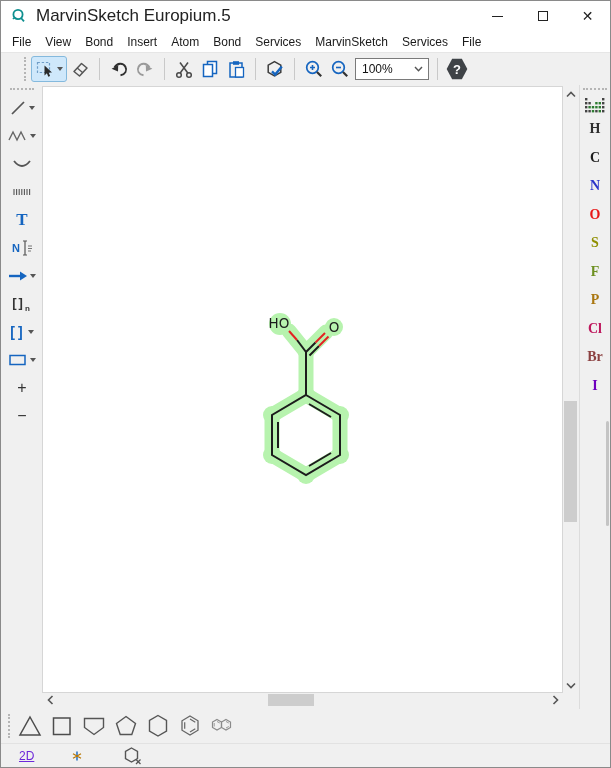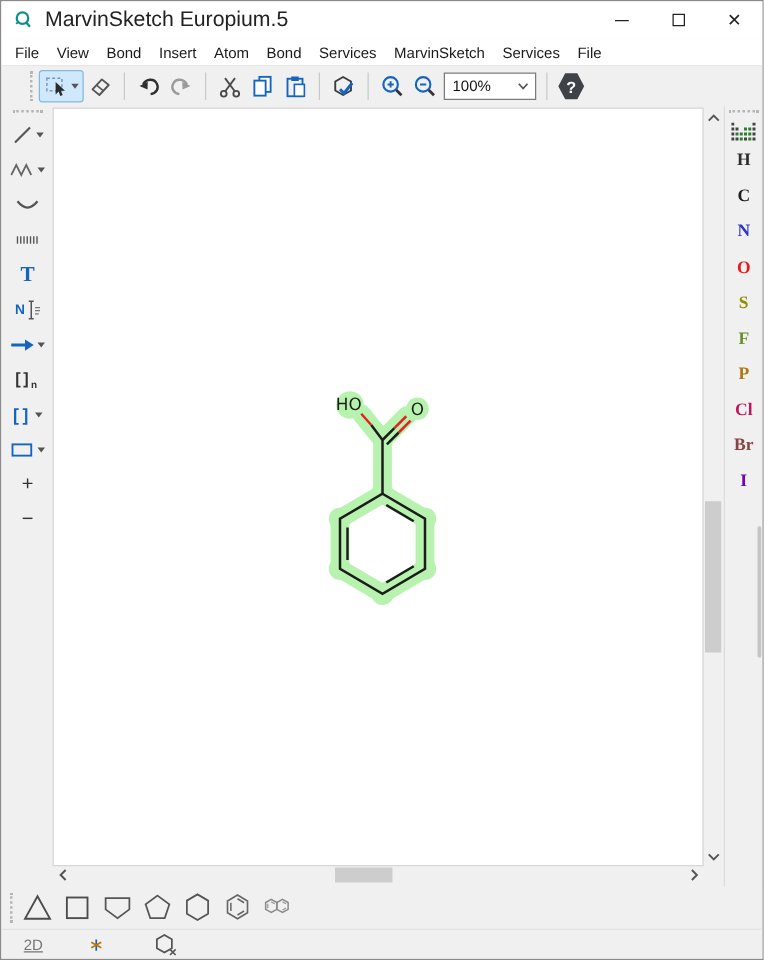--- a/index.html
+++ b/index.html
@@ -60,21 +60,21 @@
                  font-family:"Liberation Serif", serif; font-weight:bold; font-size:14px; }
   .pt-btn { margin:4px 0 2px 0; }
   .panel-thumb { position:absolute; right:1px; top:336px; width:3px; height:105px; background:#c4c4c4; border-radius:2px; }
 
   
   .template-bar { height:34px; background:#f0f0f0; display:flex; align-items:center; padding-left:4px; }
   .template-btn { width:30px; height:30px; display:flex; align-items:center; justify-content:center; margin-right:2px; }
 
   
   .statusbar { height:24px; background:#f0f0f0; display:flex; align-items:center; border-top:1px solid #e2e2e2; }
-  .dim-label { font-size:12px; color:#737373; margin-left:18px;text-decoration:underline; }
+  .dim-label { font-size:12px; color:#6d28d9; margin-left:18px;text-decoration:underline; }
   .status-ico { display:flex; align-items:center; justify-content:center; }
 
   svg { display:block; }
 </style>
 </head>
 <body>
 
 <div class="window">
 
   <div class="titlebar">

